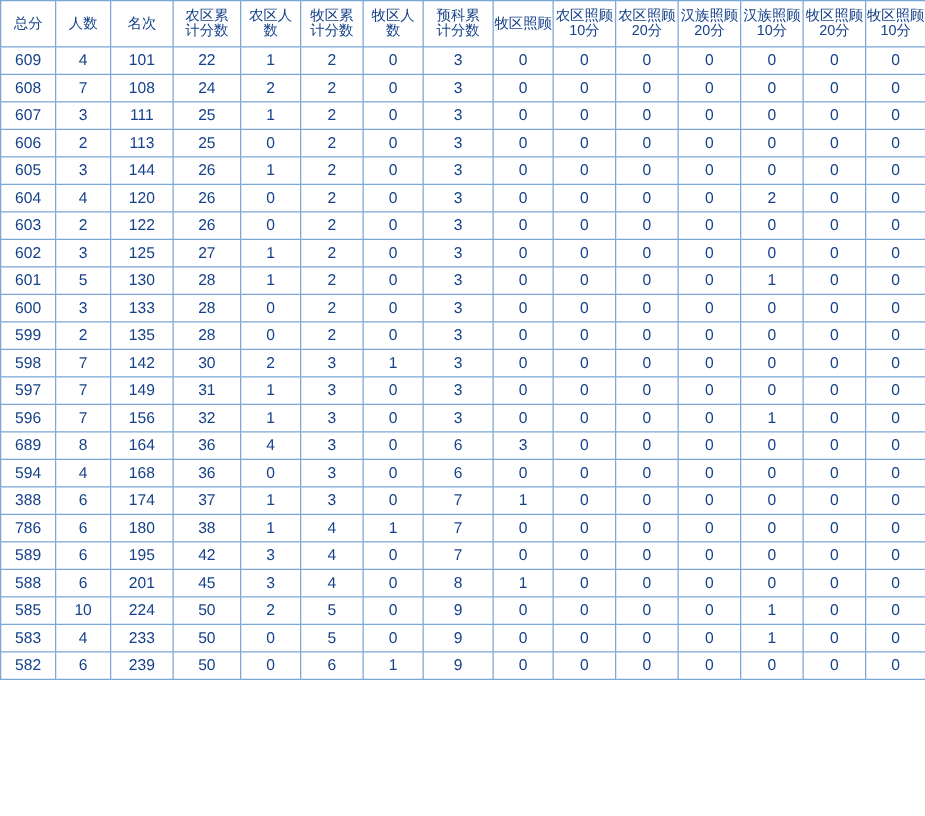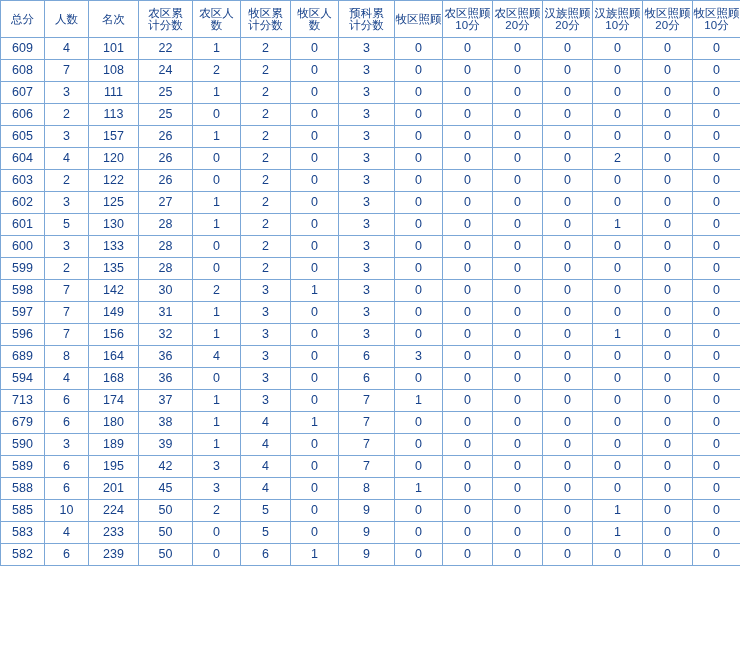--- a/index.html
+++ b/index.html
@@ -210,21 +210,21 @@
         <td>0</td>
         <td>0</td>
         <td>0</td>
         <td>0</td>
         <td>0</td>
         <td>0</td>
       </tr>
       <tr>
         <td>605</td>
         <td>3</td>
-        <td>157</td>
+        <td>144</td>
         <td>26</td>
         <td>1</td>
         <td>2</td>
         <td>0</td>
         <td>3</td>
         <td>0</td>
         <td>0</td>
         <td>0</td>
         <td>0</td>
         <td>0</td>
@@ -412,61 +412,44 @@
         <td>6</td>
         <td>0</td>
         <td>0</td>
         <td>0</td>
         <td>0</td>
         <td>0</td>
         <td>0</td>
         <td>0</td>
       </tr>
       <tr>
-        <td>713</td>
+        <td>388</td>
         <td>6</td>
         <td>174</td>
         <td>37</td>
         <td>1</td>
         <td>3</td>
         <td>0</td>
         <td>7</td>
         <td>1</td>
         <td>0</td>
         <td>0</td>
         <td>0</td>
         <td>0</td>
         <td>0</td>
         <td>0</td>
       </tr>
       <tr>
-        <td>679</td>
+        <td>786</td>
         <td>6</td>
         <td>180</td>
         <td>38</td>
         <td>1</td>
         <td>4</td>
         <td>1</td>
-        <td>7</td>
-        <td>0</td>
-        <td>0</td>
-        <td>0</td>
-        <td>0</td>
-        <td>0</td>
-        <td>0</td>
-        <td>0</td>
-      </tr>
-      <tr>
-        <td>590</td>
-        <td>3</td>
-        <td>189</td>
-        <td>39</td>
-        <td>1</td>
-        <td>4</td>
-        <td>0</td>
         <td>7</td>
         <td>0</td>
         <td>0</td>
         <td>0</td>
         <td>0</td>
         <td>0</td>
         <td>0</td>
         <td>0</td>
       </tr>
       <tr>

